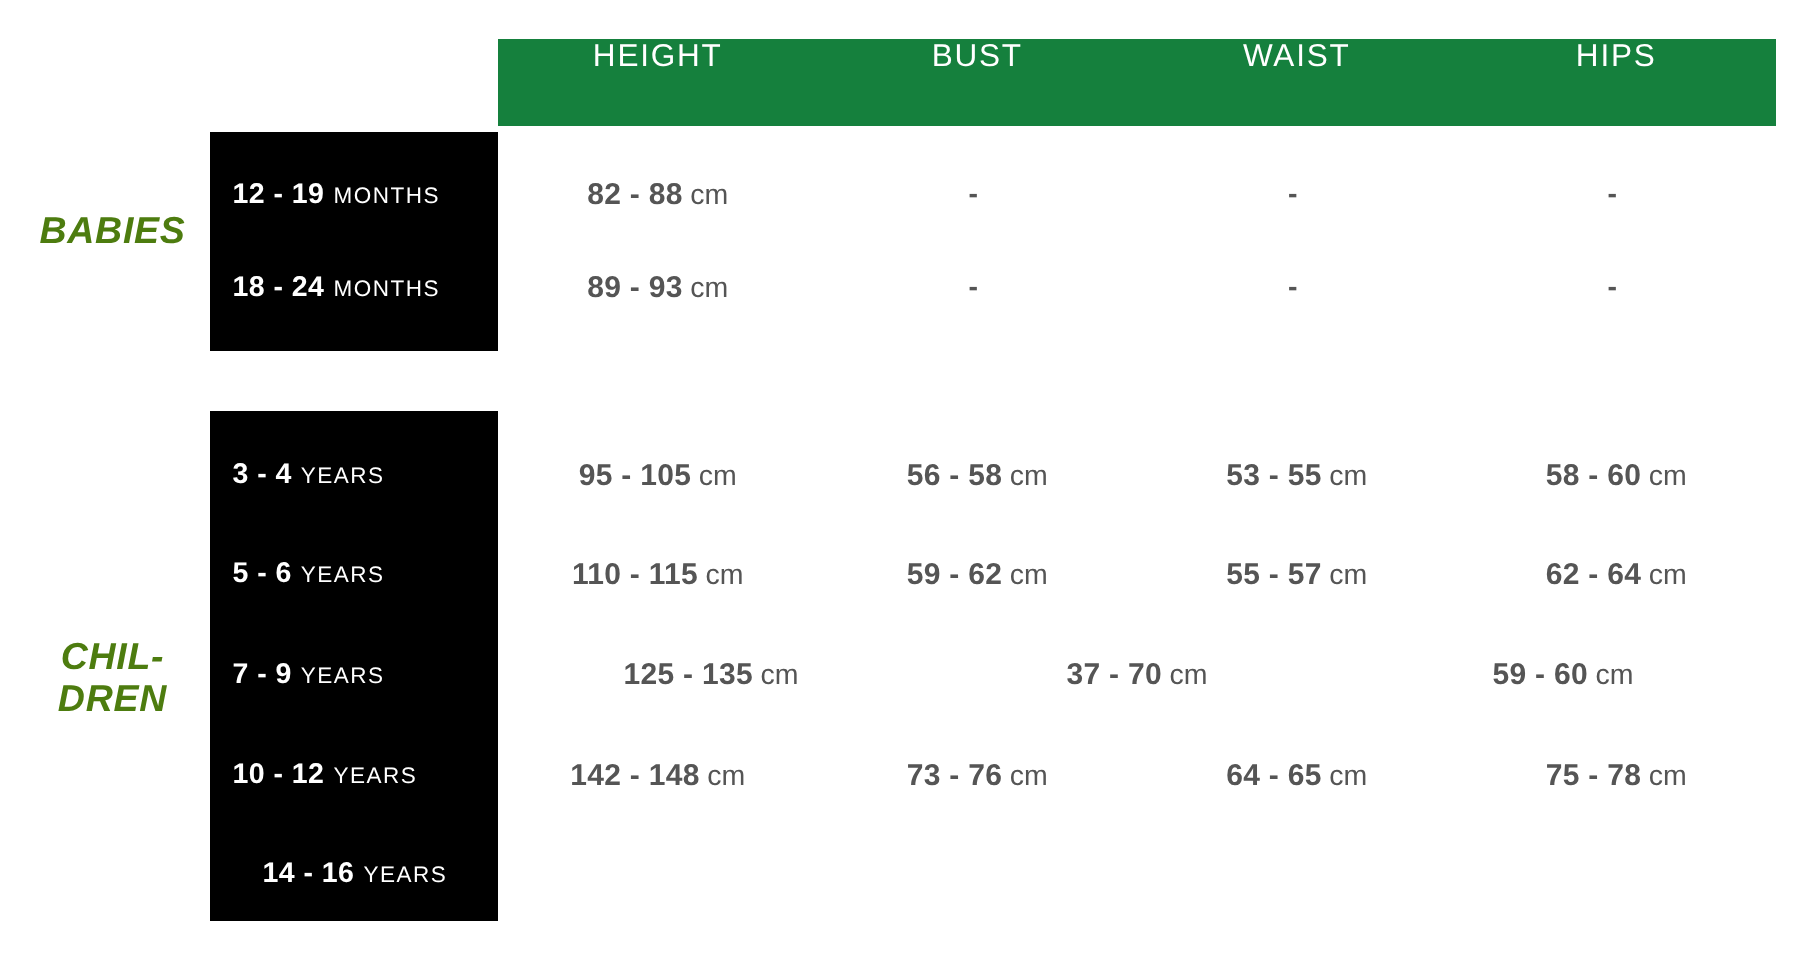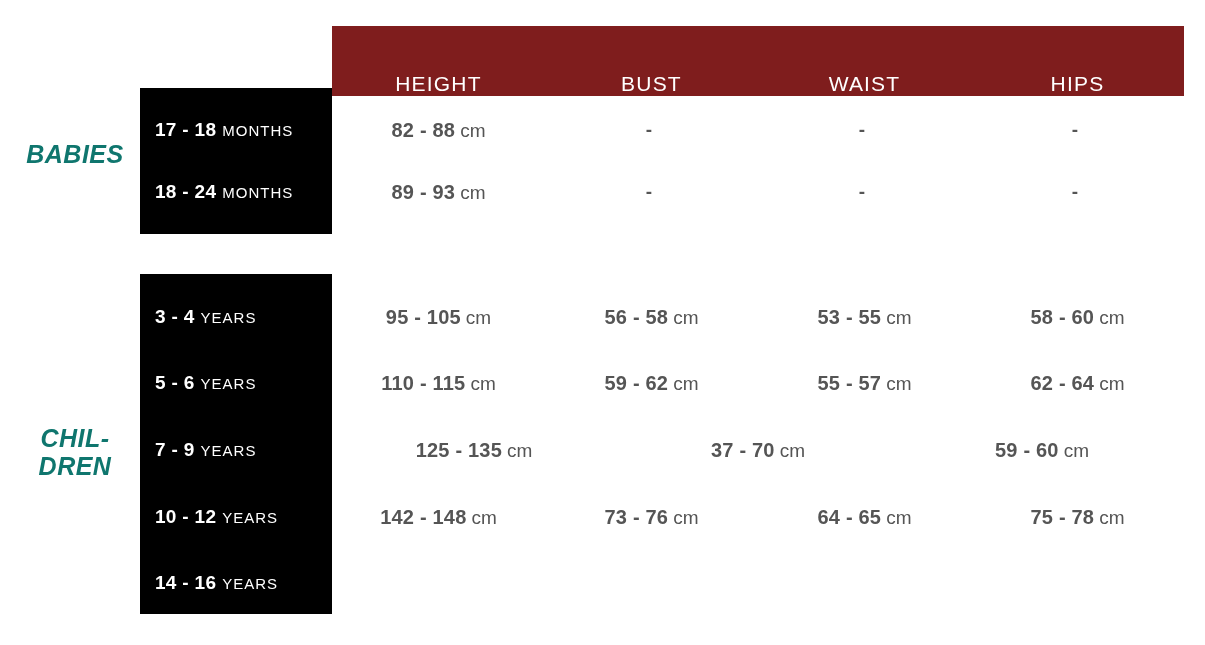--- a/index.html
+++ b/index.html
@@ -21,40 +21,40 @@
     width: 1205px;
     height: 645px;
   }
 
   
   .header-bar {
     position: absolute;
     left: 332px;
     top: 26px;
     width: 852px;
-    height: 70px;
-    background: #7f1d1d;
+    height: 58px;
+    background: #15803d;
     display: flex;
-    align-items: flex-end;
+    align-items: flex-start;
   }
   .header-cell {
     flex: 1 1 0;
     text-align: center;
     color: #ffffff;
     font-size: 21px;
     letter-spacing: 1.2px;
     font-weight: 400;
   }
 
   
   .group-label {
     position: absolute;
     font-style: italic;
     font-weight: bold;
-    color: #0f766e;
+    color: #4d7c0f;
     font-size: 25px;
     letter-spacing: 0.5px;
     text-align: center;
     line-height: 1.12;
   }
   #group-label-babies {
     left: 10px;
     top: 140px;
     width: 130px;
   }
@@ -135,21 +135,21 @@
 
   
   #row-babies-0 { top: 110px; height: 40px; }
   #row-babies-1 { top: 172px; height: 40px; }
 
   
   #row-children-0 { top: 296px; height: 42px; }
   #row-children-1 { top: 362px; height: 42px; }
   #row-children-2 { top: 429px; height: 42px; justify-content: space-between; }
   #row-children-3 { top: 496px; height: 42px; }
-  #row-children-4 { top: 562px; height: 42px; }
+  #row-children-4 { top: 562px; height: 42px; padding-left: 20px; }
 
   
   .row-last .cell {
     text-align: center;
   }
 </style>
 </head>
 <body>
 
 <div class="sheet">
@@ -162,21 +162,21 @@
   </div>
 
   <div class="label-col" id="label-col-babies"></div>
   <div class="label-col" id="label-col-children"></div>
 
   <div class="group-label" id="group-label-babies">BABIES</div>
   <div class="group-label" id="group-label-children">CHIL-<br>DREN</div>
 
   <div class="row" id="row-babies-0">
     <div class="row-age">
-      <span class="age-num">17 - 18</span><span class="age-unit">MONTHS</span>
+      <span class="age-num">12 - 19</span><span class="age-unit">MONTHS</span>
     </div>
     <div class="measure-cells">
       <div class="cell">
         <span class="val">82 - 88</span><span class="unit">cm</span>
       </div>
       <div class="cell dash">
         <span class="val">-</span><span class="unit"></span>
       </div>
       <div class="cell dash">
         <span class="val">-</span><span class="unit"></span>

